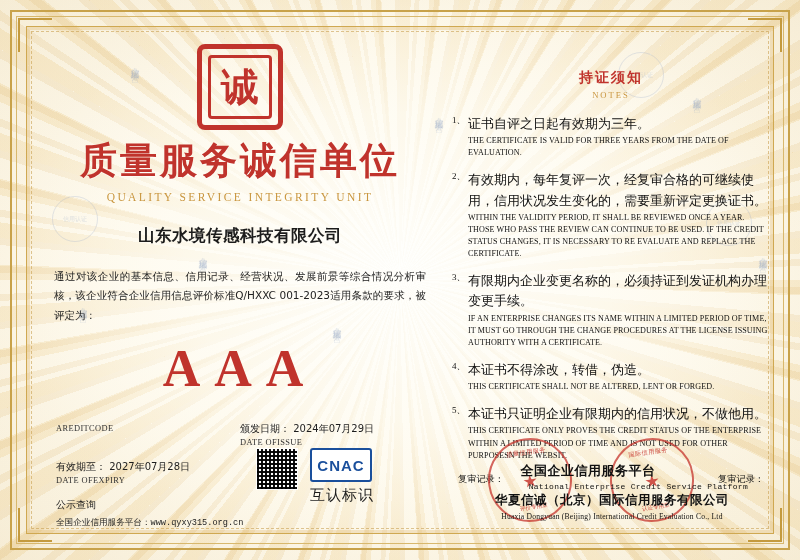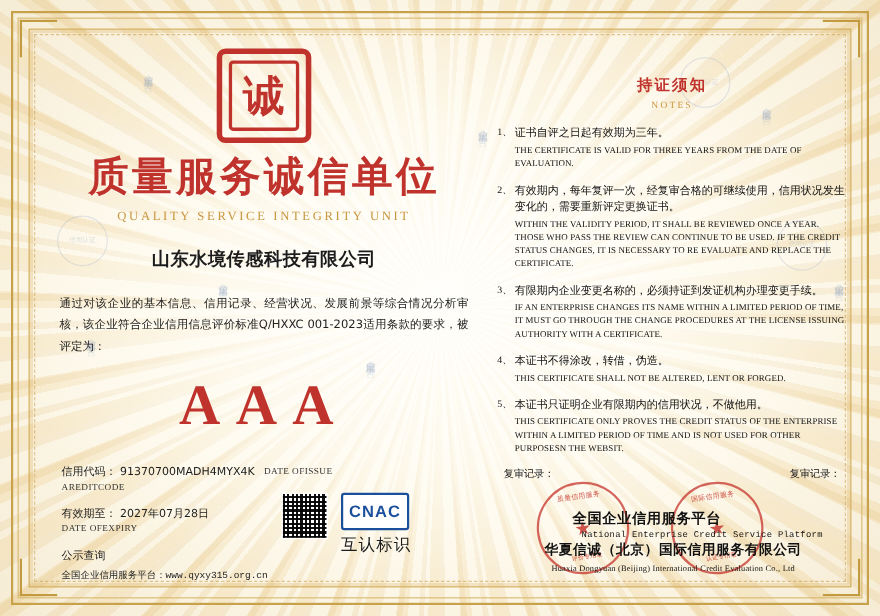--- a/index.html
+++ b/index.html
@@ -212,21 +212,21 @@
     margin-top:3px; font-family:"Liberation Serif", serif;
   }
   .notes { margin-top:14px; }
   .note { display:flex; margin-bottom:11px; }
   .note .num {
     width:16px; flex:0 0 16px; text-align:right; padding-right:5px;
     font-size:9px; color:#111; font-family:"Liberation Serif", serif;
   }
   .note .body { flex:1; }
   .note .cn {
-    font-size:10px; color:#111; line-height:1.55;
+    font-size:13px; color:#111; line-height:1.55;
     font-family:"DejaVu Sans", sans-serif;
   }
   .note .en {
     font-size:8.1px; color:#111; line-height:1.5; margin-top:1px;
     letter-spacing:.1px; font-family:"Liberation Serif", serif;
   }
   .review-row {
     display:flex; justify-content:space-between;
     margin-top:8px; padding:0 6px;
     font-size:9.2px; color:#111; font-family:"DejaVu Sans", sans-serif;
@@ -322,27 +322,27 @@
 
       <div class="company">山东水境传感科技有限公司</div>
 
       <div class="paragraph">通过对该企业的基本信息、信用记录、经营状况、发展前景等综合情况分析审核，该企业符合企业信用信息评价标准Q/HXXC 001-2023适用条款的要求，被评定为：</div>
 
       <div class="grade">AAA</div>
 
       <div class="fields">
         <div class="field-row">
           <div class="field">
+            <div class="l2">AREDITCODE</div>
+          </div>
+          <div class="field">
             <div class="l1">
-              <span>信用代码：</span>
-              <span class="val">91370700MADH4MYX4K</span>
+              <span>颁发日期：</span>
+              <span class="val">2024年07月29日</span>
             </div>
-            <div class="l2">AREDITCODE</div>
-          </div>
-          <div class="field">
             <div class="l2">DATE OFISSUE</div>
           </div>
         </div>
         <div class="field-row">
           <div class="field">
             <div class="l1">
               <span>有效期至：</span>
               <span class="val">2027年07月28日</span>
             </div>
             <div class="l2">DATE OFEXPIRY</div>

